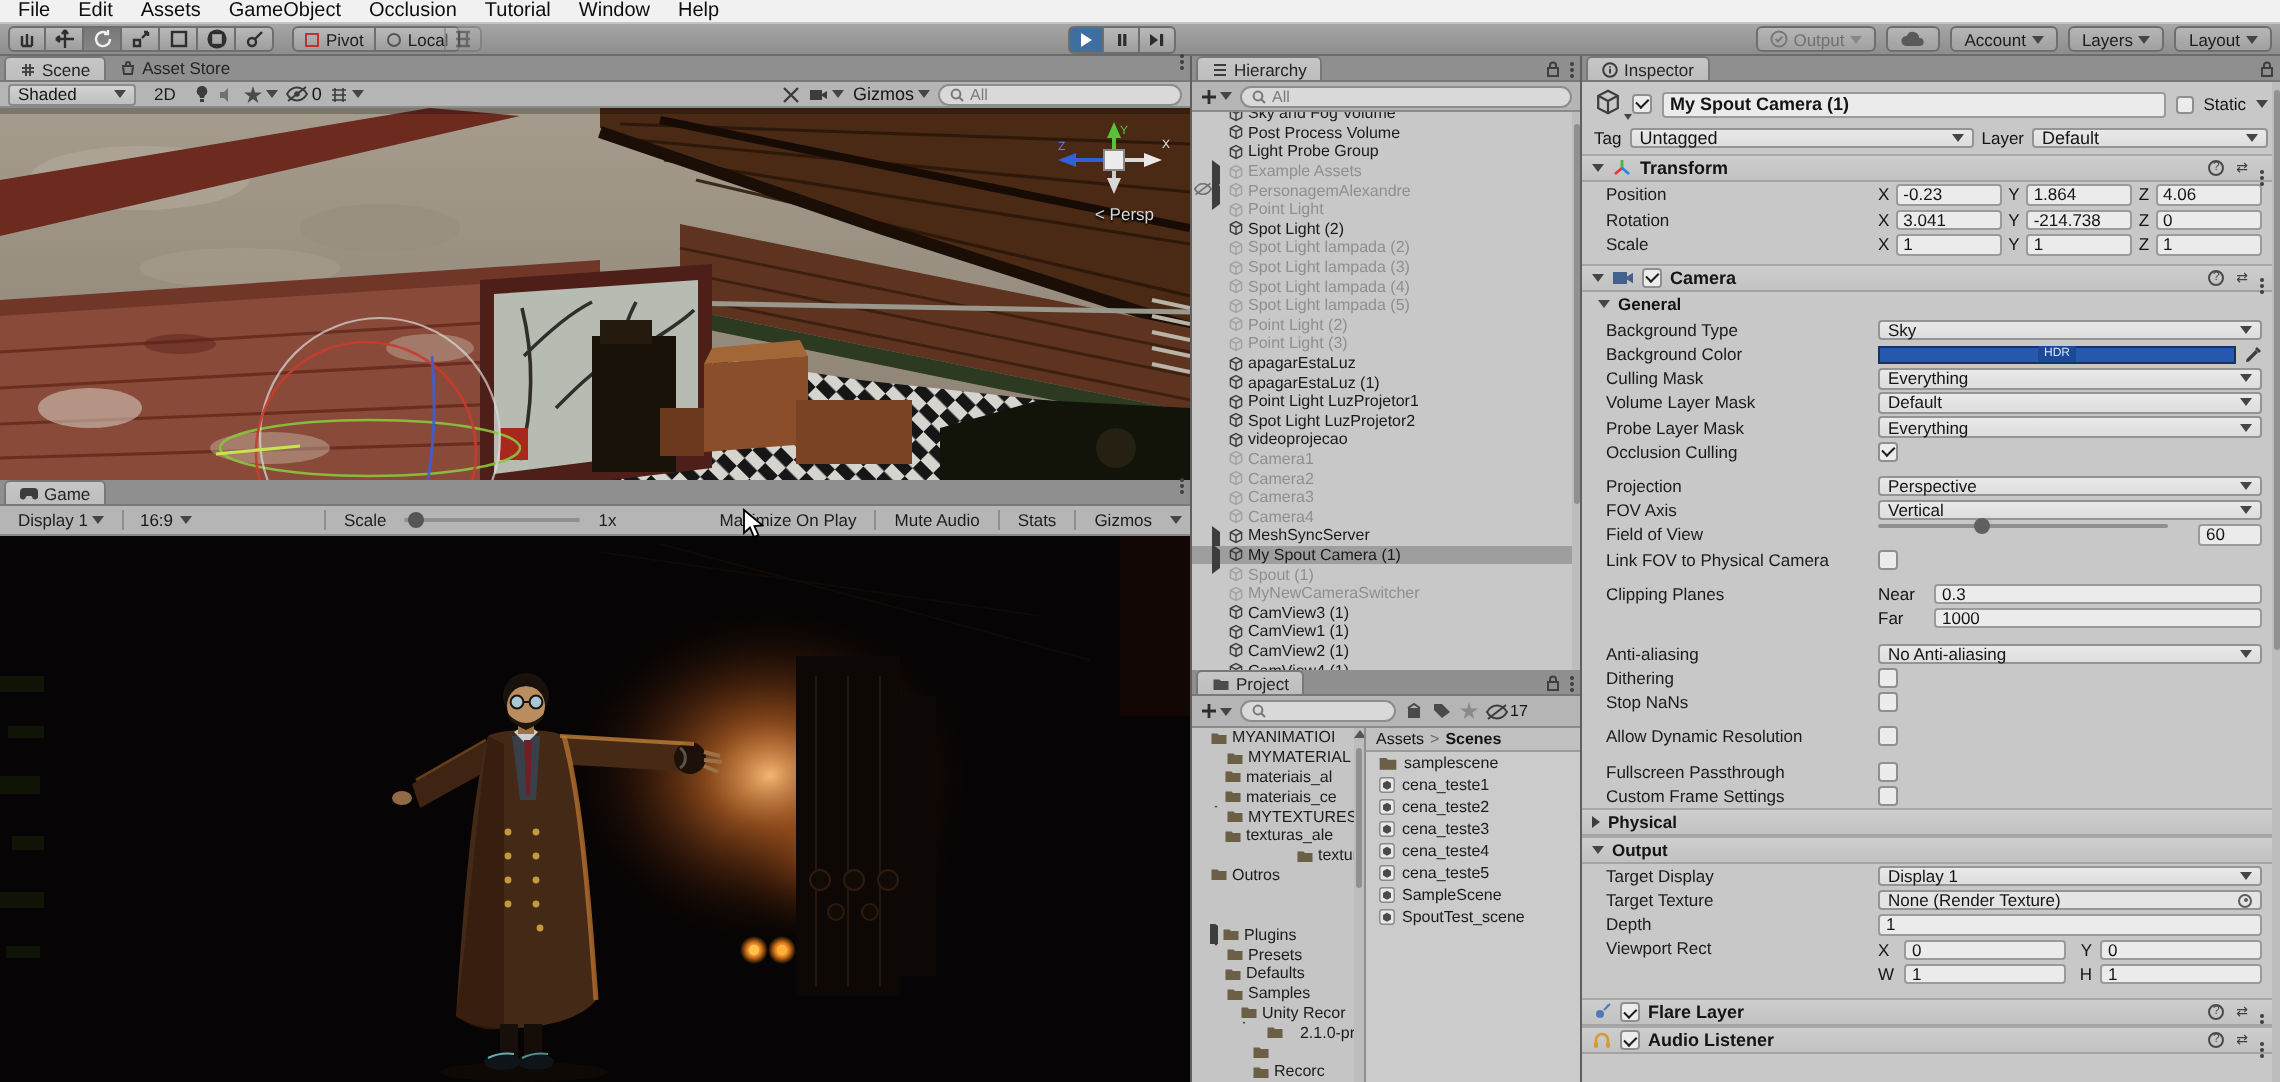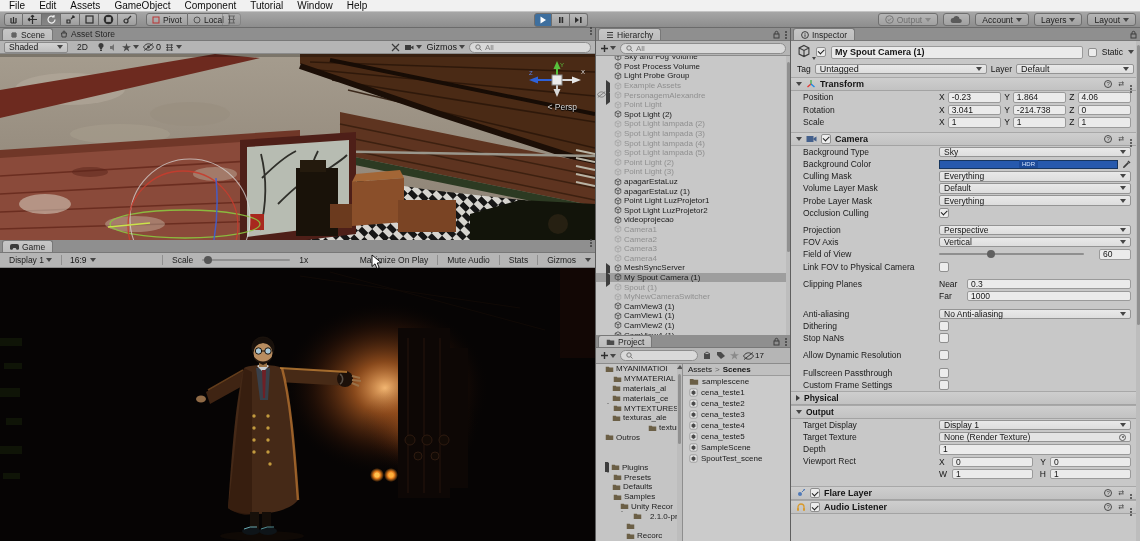--- a/index.html
+++ b/index.html
@@ -97,21 +97,21 @@
   .tfield{flex:1;height:10.5px;background:#ebebeb;border:1px solid #9a9a9a;border-radius:2px;display:flex;
           align-items:center;padding:0 3px;box-sizing:border-box;min-width:0}
   .objf{flex:1;height:10.5px;background:#e4e4e4;border:1px solid #949494;border-radius:2px;display:flex;
         align-items:center;justify-content:space-between;padding:0 4px;box-sizing:border-box;min-width:0}
   .objdot{width:7px;height:7px;border:1px solid #5d5d5d;border-radius:50%;box-sizing:border-box;position:relative;flex:none}
   .objdot:after{content:"";position:absolute;left:1.5px;top:1.5px;width:2px;height:2px;background:#5d5d5d;border-radius:50%}
   .cb{width:10px;height:10px;background:#ececec;border:1px solid #8f8f8f;border-radius:2px;display:flex;
       align-items:center;justify-content:center;box-sizing:border-box;flex:none}
   .mk{width:5px;height:2.5px;border-left:1.4px solid #1e1e1e;border-bottom:1.4px solid #1e1e1e;
       transform:rotate(-45deg);margin-bottom:2px}
-  .slider{flex:1;display:flex;align-items:center;gap:15px;min-width:0}
+  .slider{flex:1;display:flex;align-items:flex-start;gap:15px;min-width:0}
   .track{flex:1;height:2px;background:#8f8f8f;position:relative;border-radius:1px}
   .knob{position:absolute;left:33%;top:-3px;width:8px;height:8px;border-radius:50%;background:#606060}
   .slval{flex:none;width:32px}
   .colorwrap{flex:1;display:flex;align-items:center;gap:4px;min-width:0}
   .colorbar{flex:1;height:9px;background:#2659ad;border:1px solid #16355e;display:flex;align-items:center;
             justify-content:center;box-sizing:border-box}
   .hdrbadge{font-size:6px;color:#d5e4ff;background:#1c4globalThis99;background:#1c4a99;padding:0 3px;border-radius:1px;line-height:8px}
   .nf{flex:1;display:flex;flex-direction:column;gap:1px;min-width:0}
   .nf-line{display:flex;align-items:center;gap:4px;height:11px}
   .nf-lab{width:24px;flex:none;font-size:8.5px}
@@ -127,21 +127,21 @@
 
 <div id="root">
 
   <div id="menubar" class="abs">
     <div style="display:flex">
 
     <span class="menu-item">File</span>
         <span class="menu-item">Edit</span>
         <span class="menu-item">Assets</span>
         <span class="menu-item">GameObject</span>
-        <span class="menu-item">Component</span>
+        <span class="menu-item">Occlusion</span>
         <span class="menu-item">Tutorial</span>
         <span class="menu-item">Window</span>
         <span class="menu-item">Help</span>
       </div>
   </div>
 
   <div id="toolbar" class="abs">
     <div class="toolgroup" style="left:4px">
       <span class="tbtn">
           <svg width="11" height="11" viewBox="0 0 11 11">
@@ -1261,20 +1261,24 @@
       <span class="cb">
           <span class="mk"></span>
         </span>
       <span>Camera</span>
       <span class="hicons">
           <span class="qm">?</span>
           <span class="preset-ic">⇄</span>
           <span class="kebab" style="margin-top:3px"></span>
         </span>
     </div>
+    <div class="irow" style="font-weight:bold;padding-left:8px;height:13px">
+      <span class="tri" style="margin-right:4px"></span>
+      <span>General</span>
+    </div>
     <div>
 
         <div class="irow">
           <span class="ilabel">Background Type</span>
           <span class="ictrl">
             <span class="dd">
               <span>Sky</span>
               <span class="tri"></span>
             </span>
 

